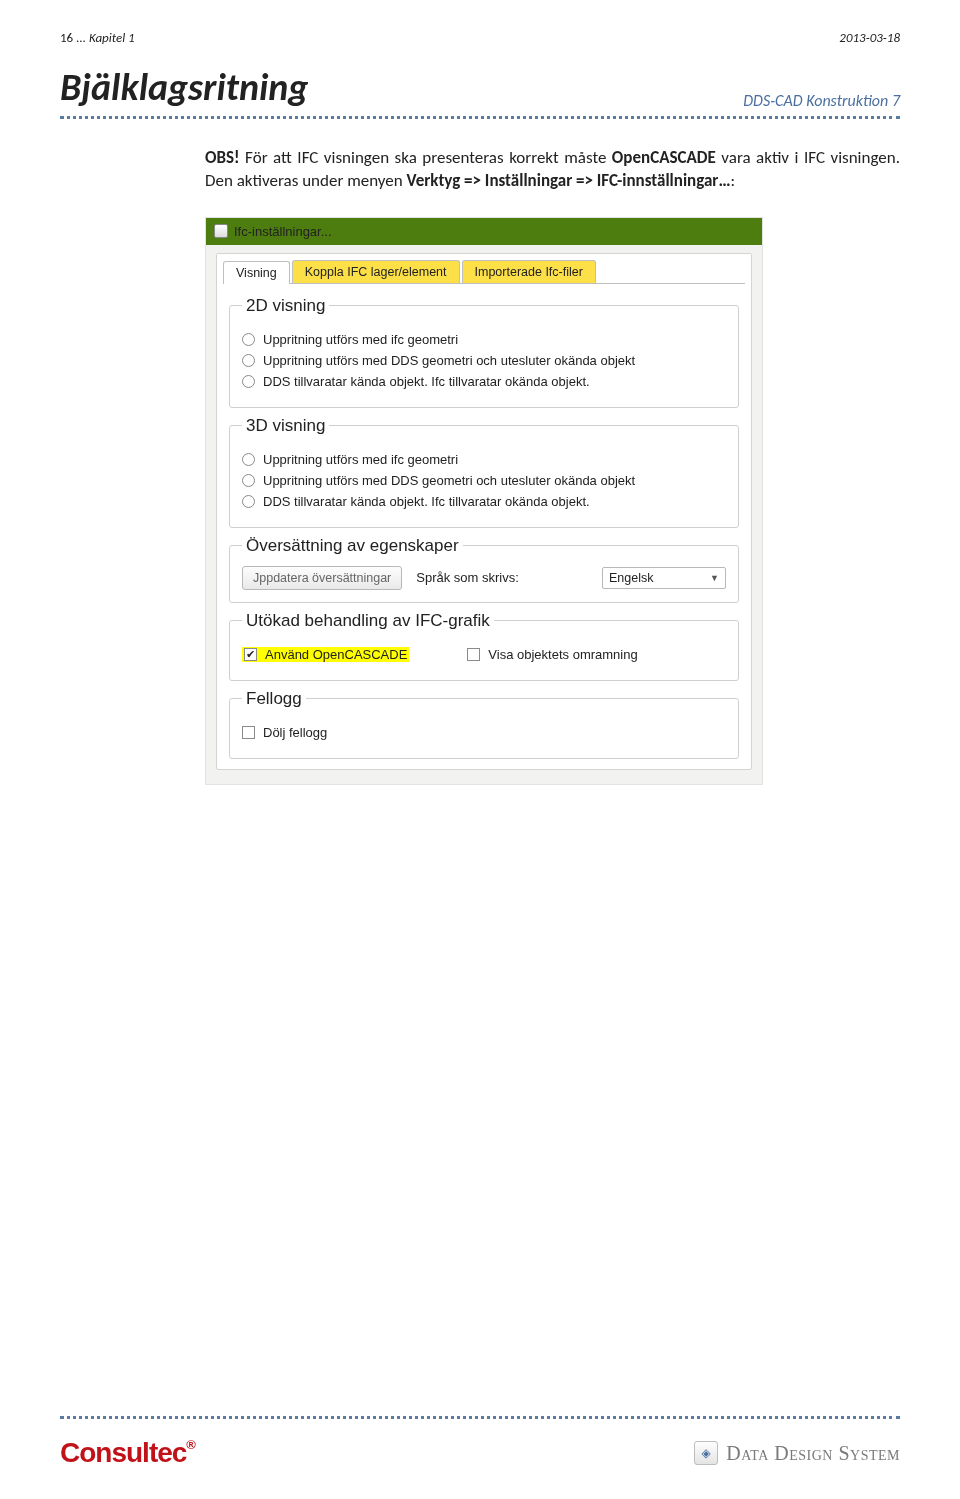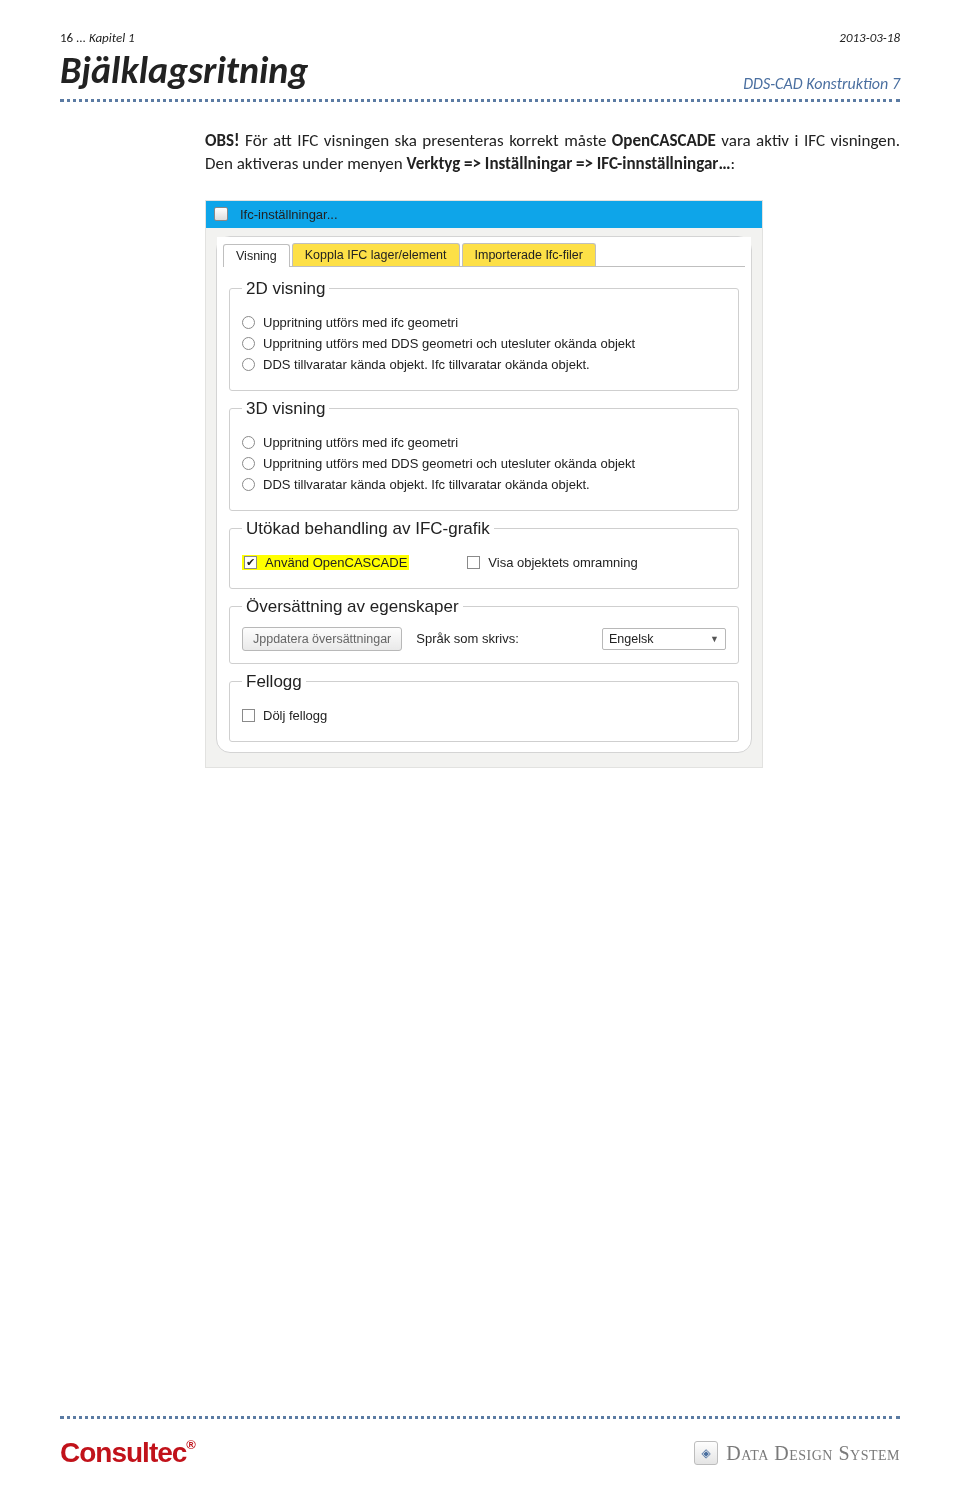--- a/index.html
+++ b/index.html
@@ -1,29 +1,29 @@
 <!DOCTYPE html>
 <html><head>
 <meta charset="utf-8">
 <style>
 html,body{margin:0;padding:0;background:#fff;font-family:Calibri,Arial,sans-serif;color:#222}
 .page{width:960px;min-height:1499px;margin:0;position:relative;padding:30px 60px 0 60px;box-sizing:border-box}
-.head{display:flex;justify-content:space-between;align-items:flex-start;margin-bottom:2px}
+.head{display:flex;justify-content:space-between;align-items:flex-start;margin-bottom:19px}
 .head .left{font-size:13px}
 .head .left .chap{font-style:italic}
 .head .right{font-size:13px;font-style:italic}
 .title-row{display:flex;justify-content:space-between;align-items:flex-end;border-bottom:3px dotted #5b7ba3;padding-bottom:6px;margin-bottom:28px}
 .title-row .t1{font-style:italic;font-weight:bold;font-size:38px;color:#222}
 .title-row .t2{font-style:italic;color:#4a6fa0;font-size:16px}
 .body{margin-left:145px;font-size:17px;line-height:1.35;text-align:justify}
 .body b{font-weight:bold}
 .shot{margin:24px 0 0 145px;width:556px;background:#f2f2f0;border:1px solid #e2e2e0;font-family:'Segoe UI',Tahoma,sans-serif;font-size:13px;color:#222}
-.win-title{display:flex;align-items:center;gap:12px;padding:6px 8px;background:#0ea5e9}
+.win-title{display:flex;align-items:center;gap:6px;padding:6px 8px;background:#4d7c0f}
 .win-title .sq{width:14px;height:14px;border:1px solid #888;border-radius:2px;background:linear-gradient(#fff,#ddd);box-sizing:border-box}
-.dlg{margin:8px 10px 14px 10px;background:#fff;border:1px solid #d4d4d4;border-radius:14px;padding:0}
+.dlg{margin:8px 10px 14px 10px;background:#fff;border:1px solid #d4d4d4;border-radius:2px;padding:0}
 .tabs{display:flex;gap:0;padding:6px 6px 0 6px;background:#fff}
 .tab{padding:4px 12px;border:1px solid #bfbfbf;border-bottom:none;background:#fde047;font-size:12.5px;border-top-left-radius:3px;border-top-right-radius:3px;margin-right:2px}
 .tab.sel{background:#fff;position:relative;top:1px}
 .inner{border-top:1px solid #bfbfbf;margin:0 6px 10px 6px;padding-top:4px}
 fieldset{border:1px solid #cfcfcf;border-radius:3px;margin:8px 6px;padding:10px 12px 12px 12px}
 legend{font-size:17px;padding:0 4px}
 .opt{display:flex;align-items:center;gap:8px;margin:6px 0}
 .radio{width:13px;height:13px;border:1px solid #8a8a8a;border-radius:50%;background:#fff;box-sizing:border-box;flex-shrink:0}
 .chk{width:13px;height:13px;border:1px solid #8a8a8a;background:#fff;box-sizing:border-box;flex-shrink:0;display:flex;align-items:center;justify-content:center;font-size:11px;line-height:1;color:#222}
 .chk.checked::before{content:"✔"}
@@ -100,44 +100,44 @@
               <span class="radio"></span>
               <span>Uppritning utförs med DDS geometri och utesluter okända objekt</span>
             </div>
           <div class="opt">
               <span class="radio"></span>
               <span>DDS tillvaratar kända objekt. Ifc tillvaratar okända objekt.</span>
             </div>
         </fieldset>
 
         <fieldset>
+          <legend>Översättning av egenskaper</legend>
+          <div class="row2">
+            <span class="btn">Jppdatera översättningar</span>
+            <span>Språk som skrivs:</span>
+            <span style="flex:1"></span>
+            <span class="combo">
+              <span>Engelsk</span>
+              <span class="arr">▼</span>
+            </span>
+          </div>
+        </fieldset>
+
+        <fieldset>
           <legend>Utökad behandling av IFC-grafik</legend>
           <div class="row2">
             <div class="opt hl" style="padding:0 2px">
               <span class="chk checked"></span>
               <span>Använd OpenCASCADE</span>
             </div>
             <div style="width:30px"></div>
             <div class="opt">
               <span class="chk"></span>
               <span>Visa objektets omramning</span>
             </div>
-          </div>
-        </fieldset>
-
-        <fieldset>
-          <legend>Översättning av egenskaper</legend>
-          <div class="row2">
-            <span class="btn">Jppdatera översättningar</span>
-            <span>Språk som skrivs:</span>
-            <span style="flex:1"></span>
-            <span class="combo">
-              <span>Engelsk</span>
-              <span class="arr">▼</span>
-            </span>
           </div>
         </fieldset>
 
         <fieldset>
           <legend>Fellogg</legend>
           <div class="opt">
             <span class="chk"></span>
             <span>Dölj fellogg</span>
           </div>
         </fieldset>

